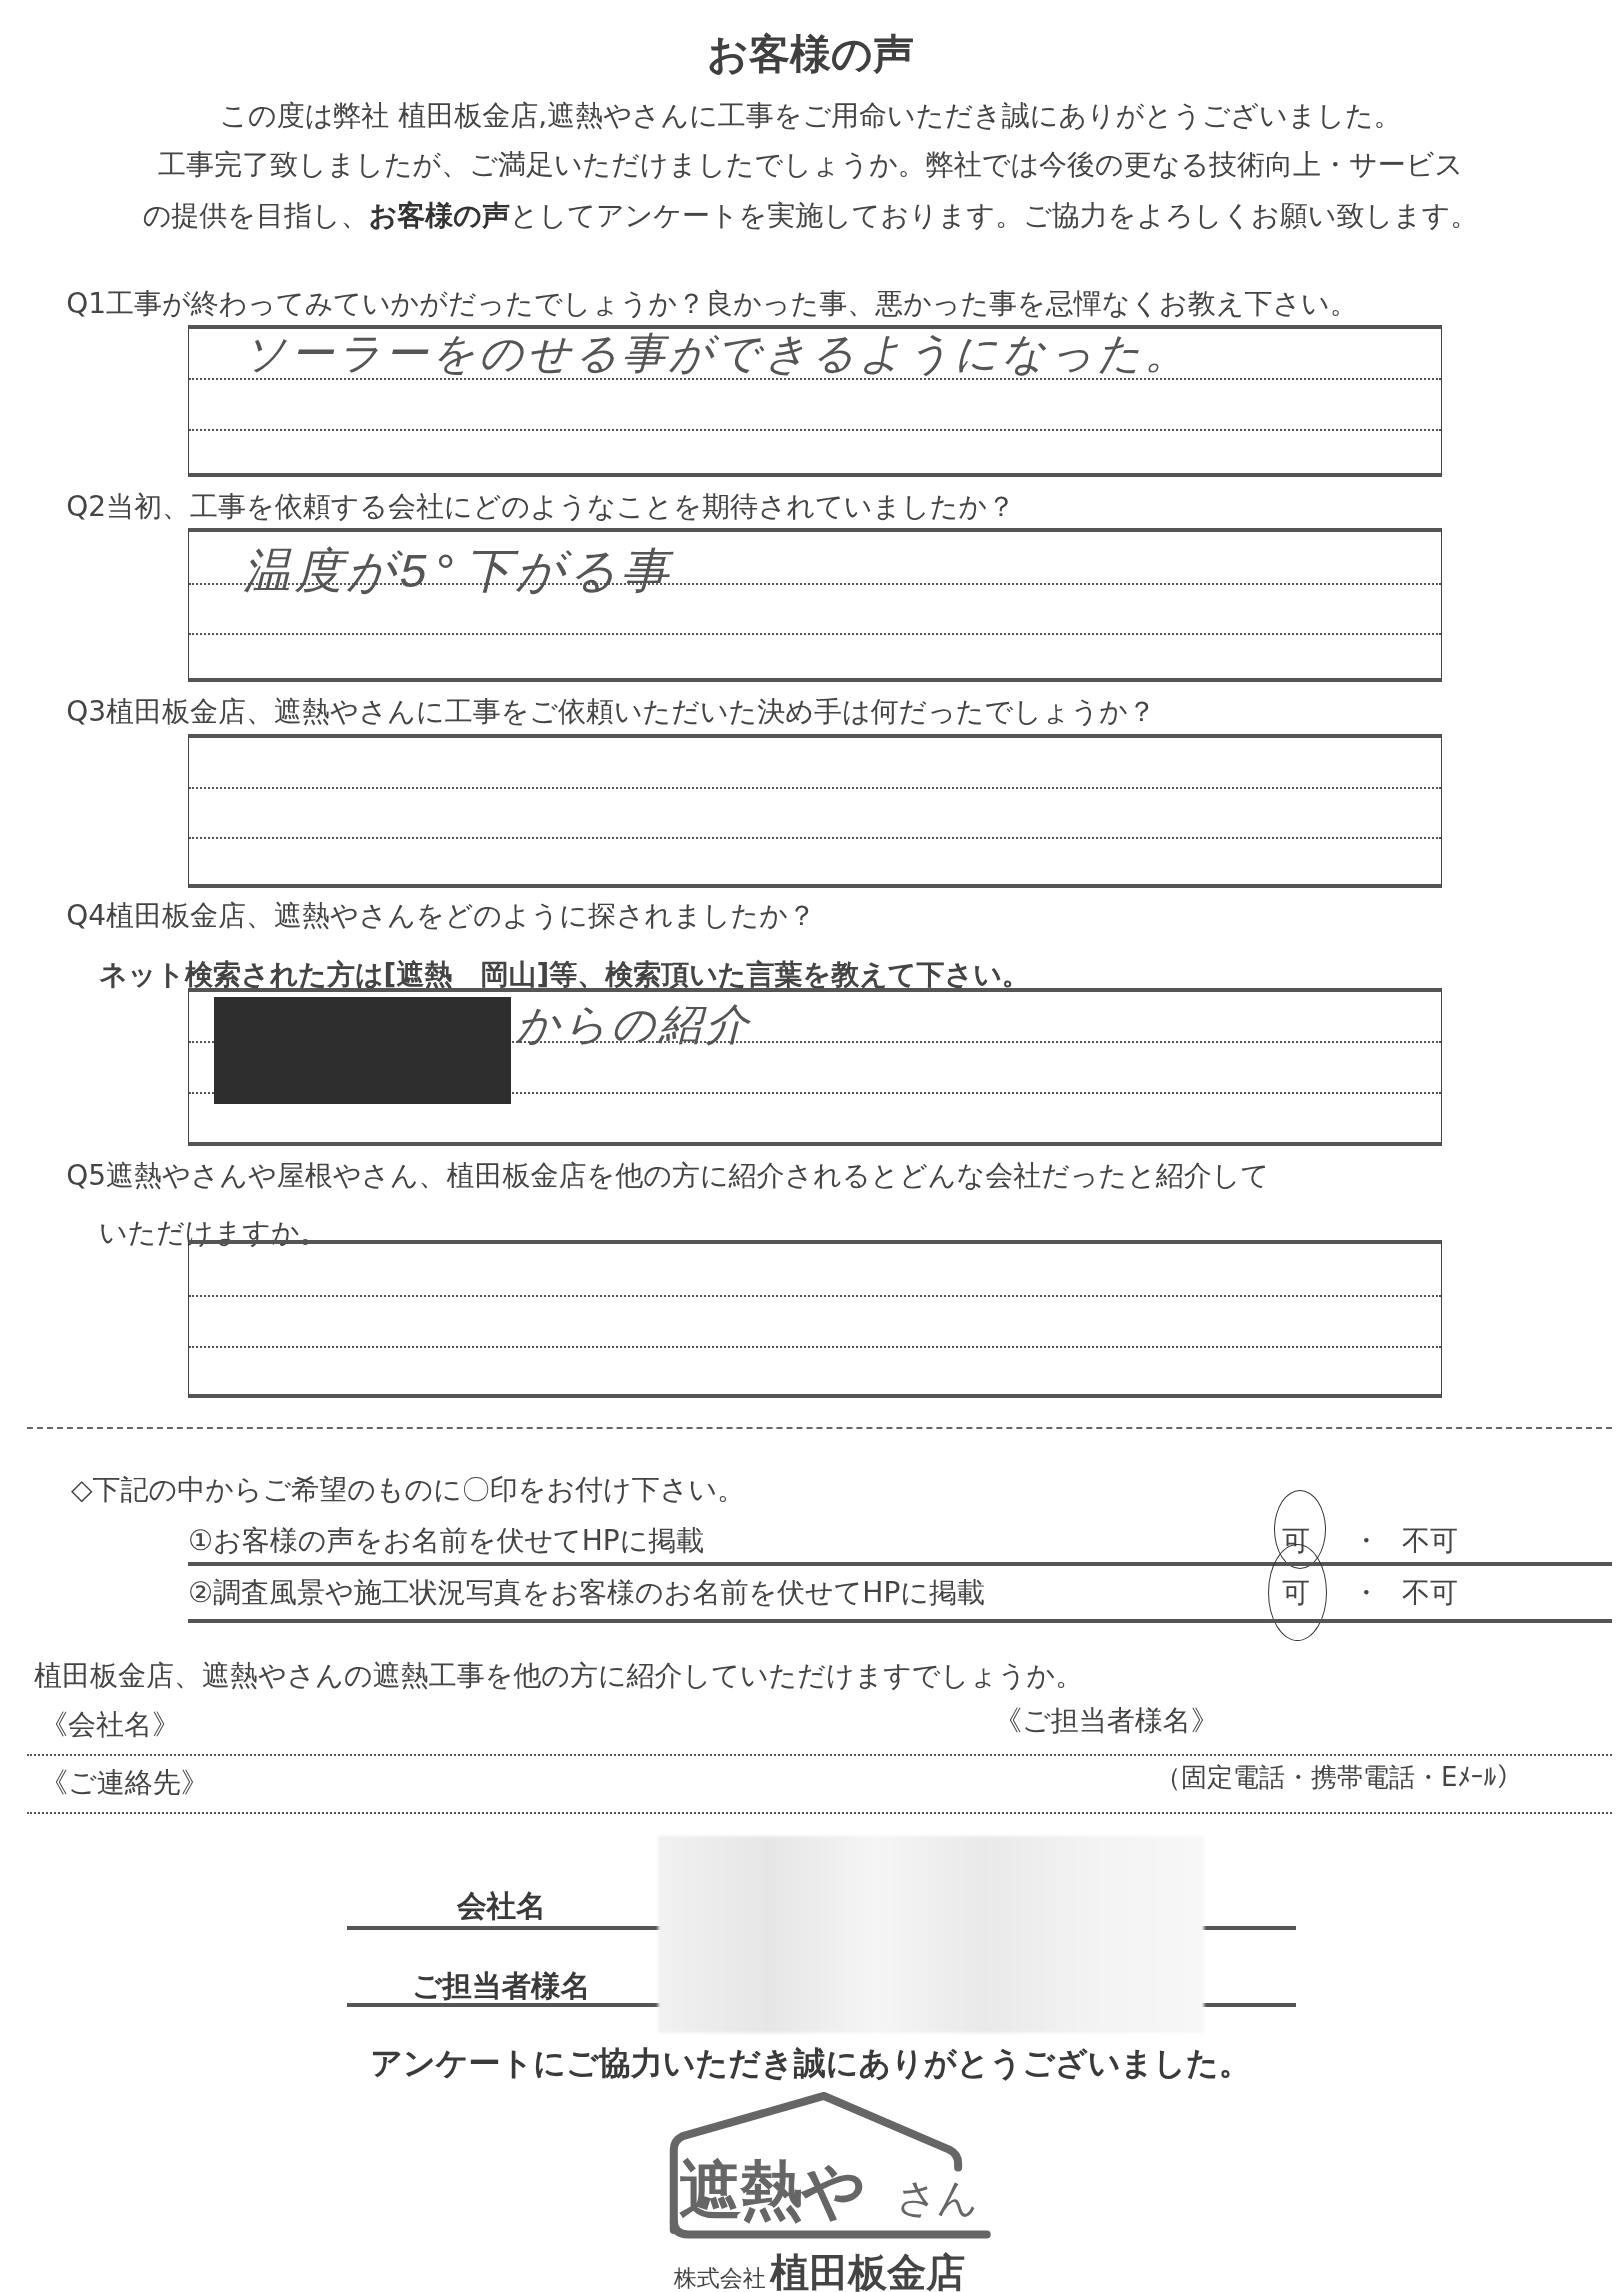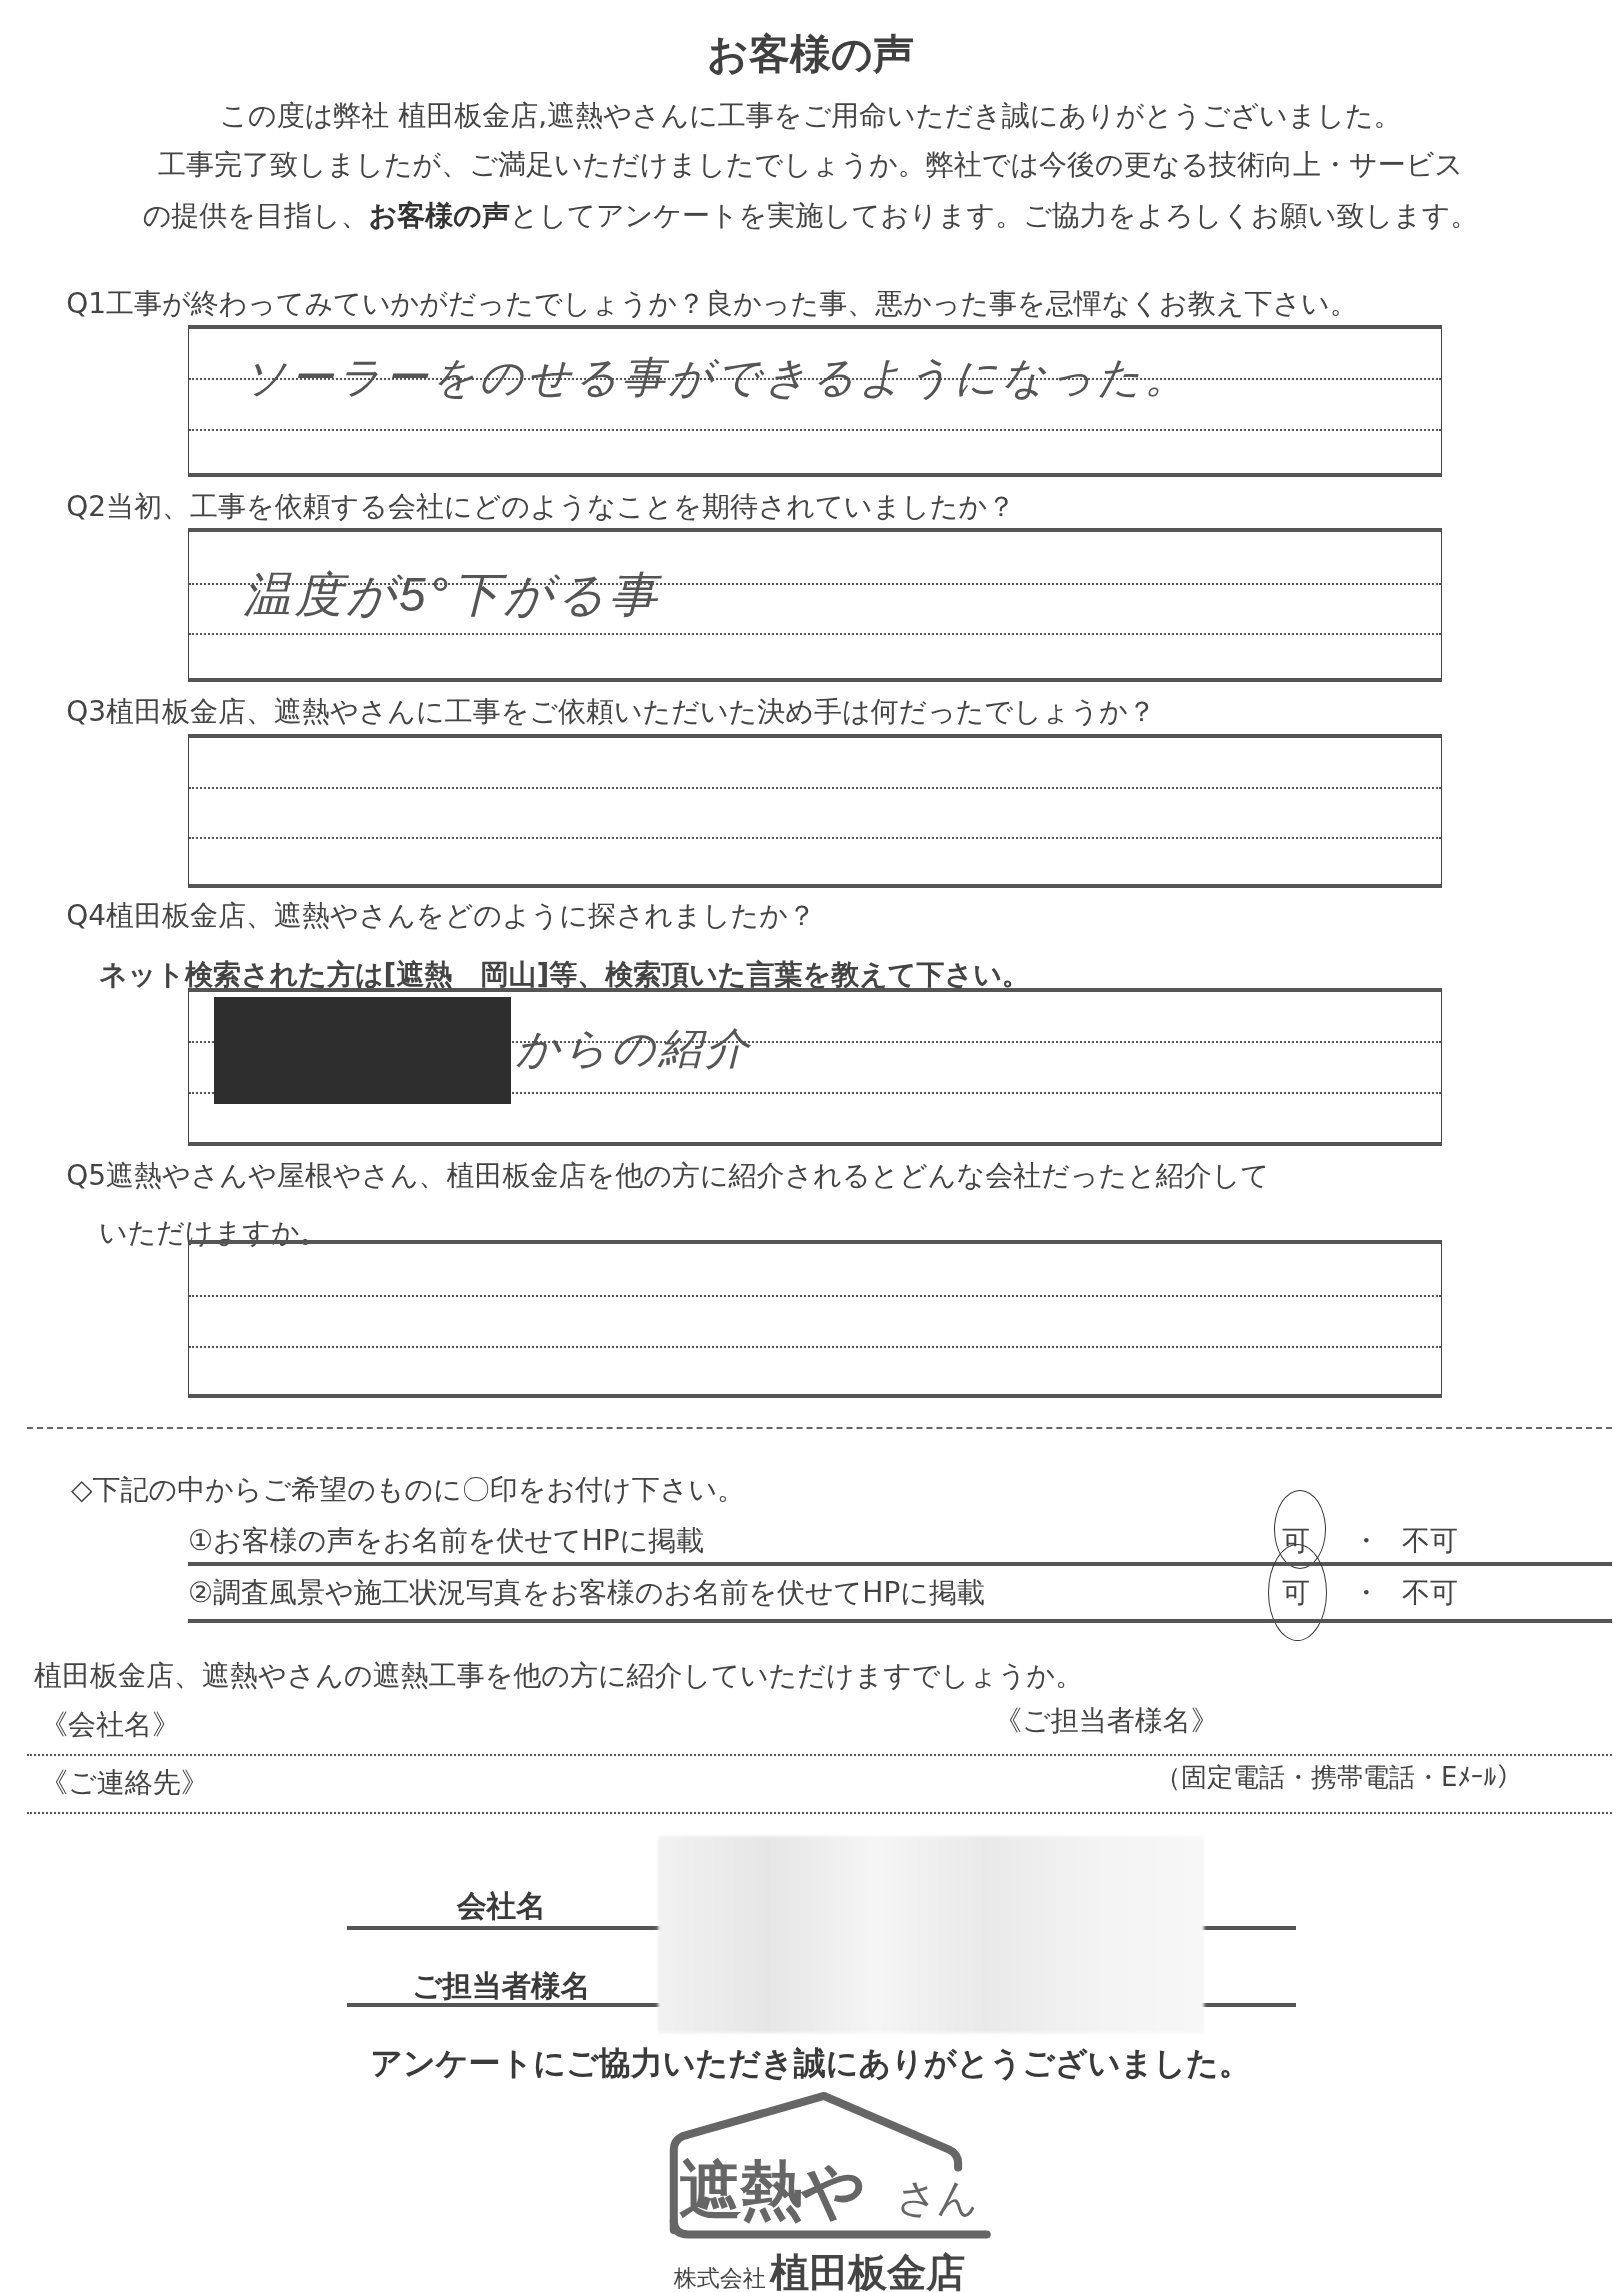--- a/index.html
+++ b/index.html
@@ -6,21 +6,21 @@
   body{width:1621px;height:2293px;position:relative;overflow:hidden;color:#3a3a3a;
        font-family:"DejaVu Sans","Liberation Sans",sans-serif;}
   .abs{position:absolute;white-space:nowrap;text-align:right;}
   .title{left:0;width:1621px;text-align:center;top:27px;font-size:41px;font-weight:bold;color:#404040;}
   .intro{left:0;width:1621px;text-align:center;font-size:28px;color:#444;}
   .intro b{color:#333;}
   .q{font-size:28px;color:#444;}
   .qnum{display:inline-block;width:72px;}
   .box{position:absolute;left:188px;width:1254px;border:1.8px solid #444;border-top:4.5px solid #555;border-bottom:4.5px solid #555;box-sizing:border-box;}
   .dot{position:absolute;left:0;right:0;height:0;border-top:2.7px dotted #555;}
-  .hw{position:absolute;font-family:Liberation Sans, sans-serif;font-style:italic;color:#555;font-size:43px;letter-spacing:3.6px;margin-top:24px;}
+  .hw{position:absolute;font-family:Liberation Mono, monospace;font-style:italic;color:#555;font-size:43px;letter-spacing:3.6px;}
   .redact{position:absolute;background:#2e2e2e;}
   .dash{position:absolute;left:27px;width:1585px;border-top:2.7px dashed #666;}
   .solid{position:absolute;height:0;border-top:4.5px solid #555;}
   .dots2{position:absolute;left:27px;width:1585px;border-top:2.7px dotted #555;}
   .circle{position:absolute;border:1.8px solid #333;border-radius:50%;}
   .blur{position:absolute;background:linear-gradient(90deg,#f1f1f1,#e6e6e6 20%,#f5f5f5 40%,#e9e9e9 60%,#f3f3f3 80%,#f7f7f7);filter:blur(1.8px);}
   .label-bold{font-size:29.6px;font-weight:bold;color:#3a3a3a;}
   .logo-wrap{position:absolute;left:654px;top:2087px;width:340px;height:206px;}
 </style>
 </head>

